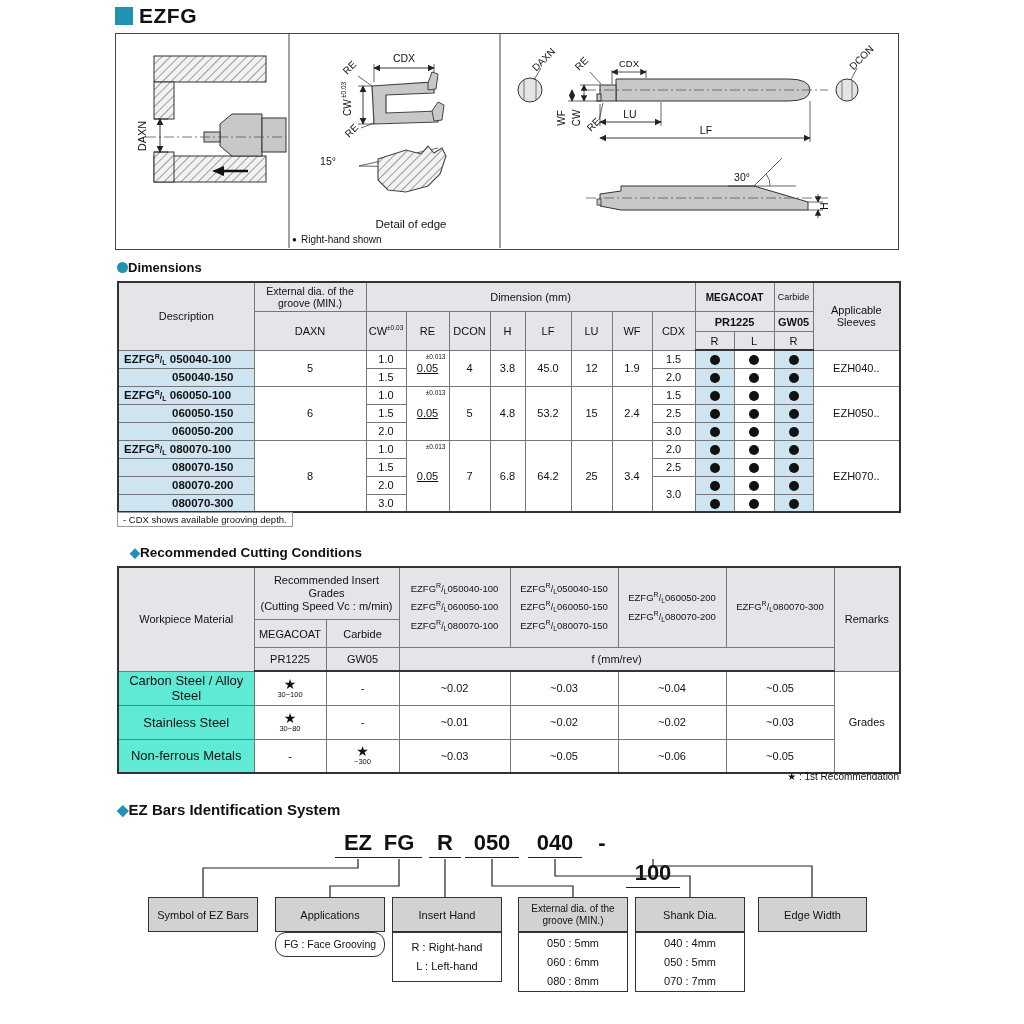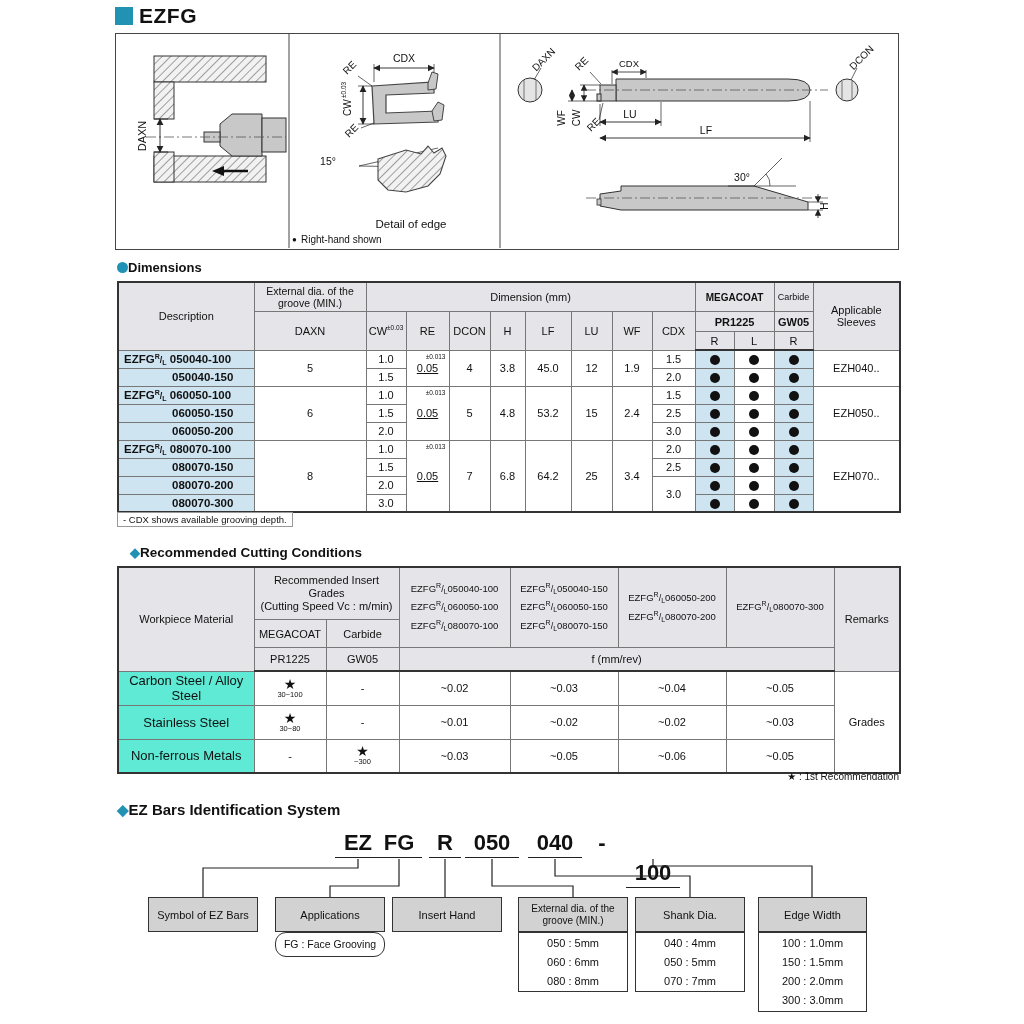--- a/index.html
+++ b/index.html
@@ -484,35 +484,33 @@
   </svg>
 
   <div class="idbox-h" style="left:33px;top:69px;width:110px;height:35px;">Symbol of EZ Bars</div>
 
   <div class="idbox-h" style="left:160px;top:69px;width:110px;height:35px;">Applications</div>
   <div class="idbox-b" style="left:160px;top:104px;width:110px;height:25px;font-size:10.5px;border-radius:11px;">
     <div>FG : Face Grooving</div>
   </div>
 
   <div class="idbox-h" style="left:277px;top:69px;width:110px;height:35px;">Insert Hand</div>
+  <div class="idbox-b" style="left:277px;top:104px;width:110px;height:50px;">
+    <div>R : Right-hand</div>
+    <div>L : Left-hand</div>
+  </div>
 
   <div class="idbox-h small" style="left:403px;top:69px;width:110px;height:35px;">External dia. of the groove (MIN.)</div>
   <div class="idbox-b" style="left:403px;top:104px;width:110px;height:60px;">
     <div>050 : 5mm</div>
     <div>060 : 6mm</div>
     <div>080 : 8mm</div>
   </div>
 
   <div class="idbox-h" style="left:520px;top:69px;width:110px;height:35px;">Shank Dia.</div>
   <div class="idbox-b" style="left:520px;top:104px;width:110px;height:60px;">
     <div>040 : 4mm</div>
     <div>050 : 5mm</div>
     <div>070 : 7mm</div>
   </div>
 
   <div class="idbox-h" style="left:643px;top:69px;width:109px;height:35px;">Edge Width</div>
-  <div class="idbox-b" style="left:643px;top:104px;width:109px;height:80px;">
-    <div>100 : 1.0mm</div>
-    <div>150 : 1.5mm</div>
-    <div>200 : 2.0mm</div>
-    <div>300 : 3.0mm</div>
-  </div>
 </div>
 
 </body></html>

